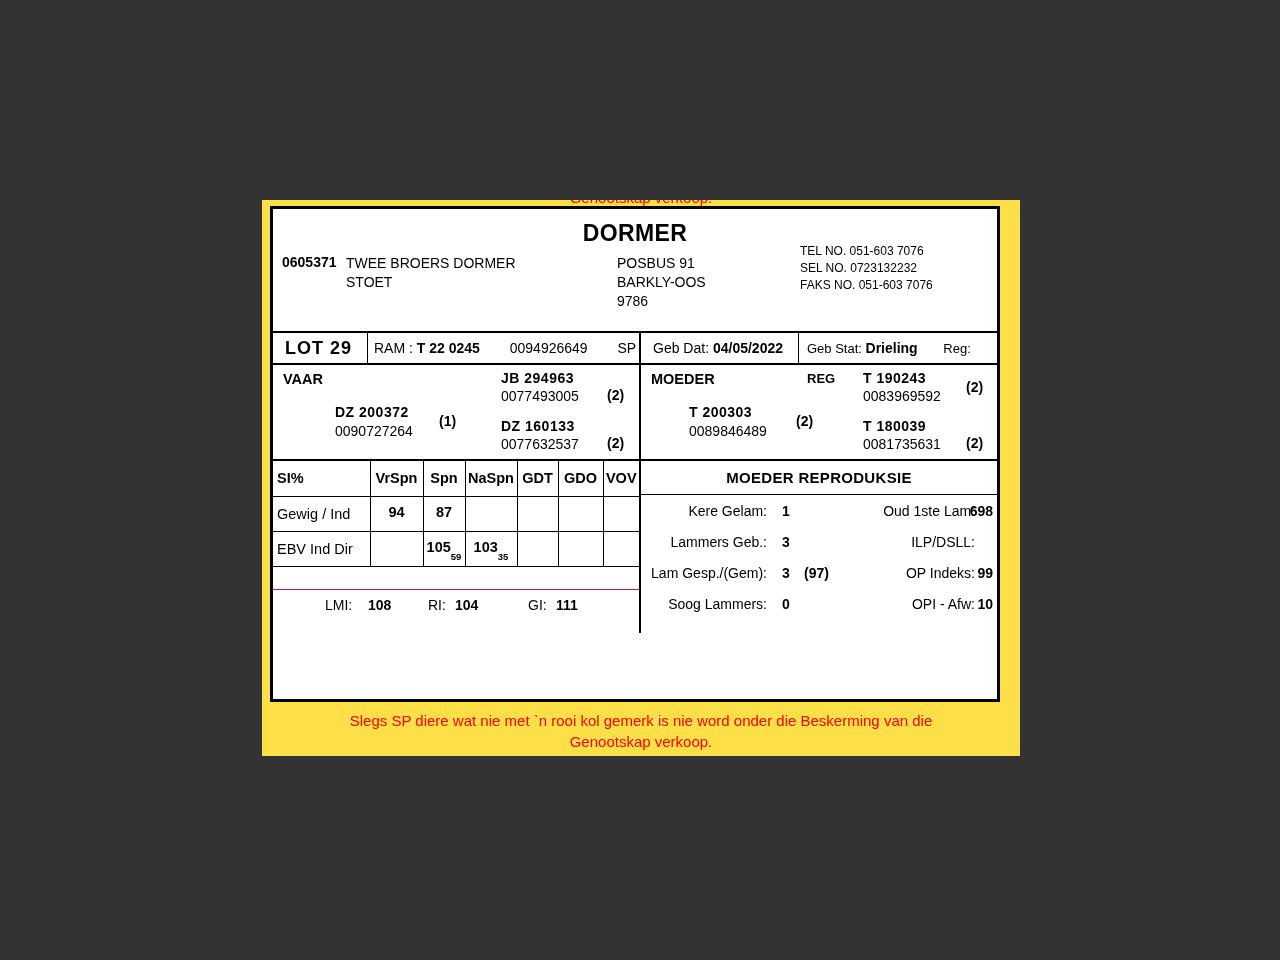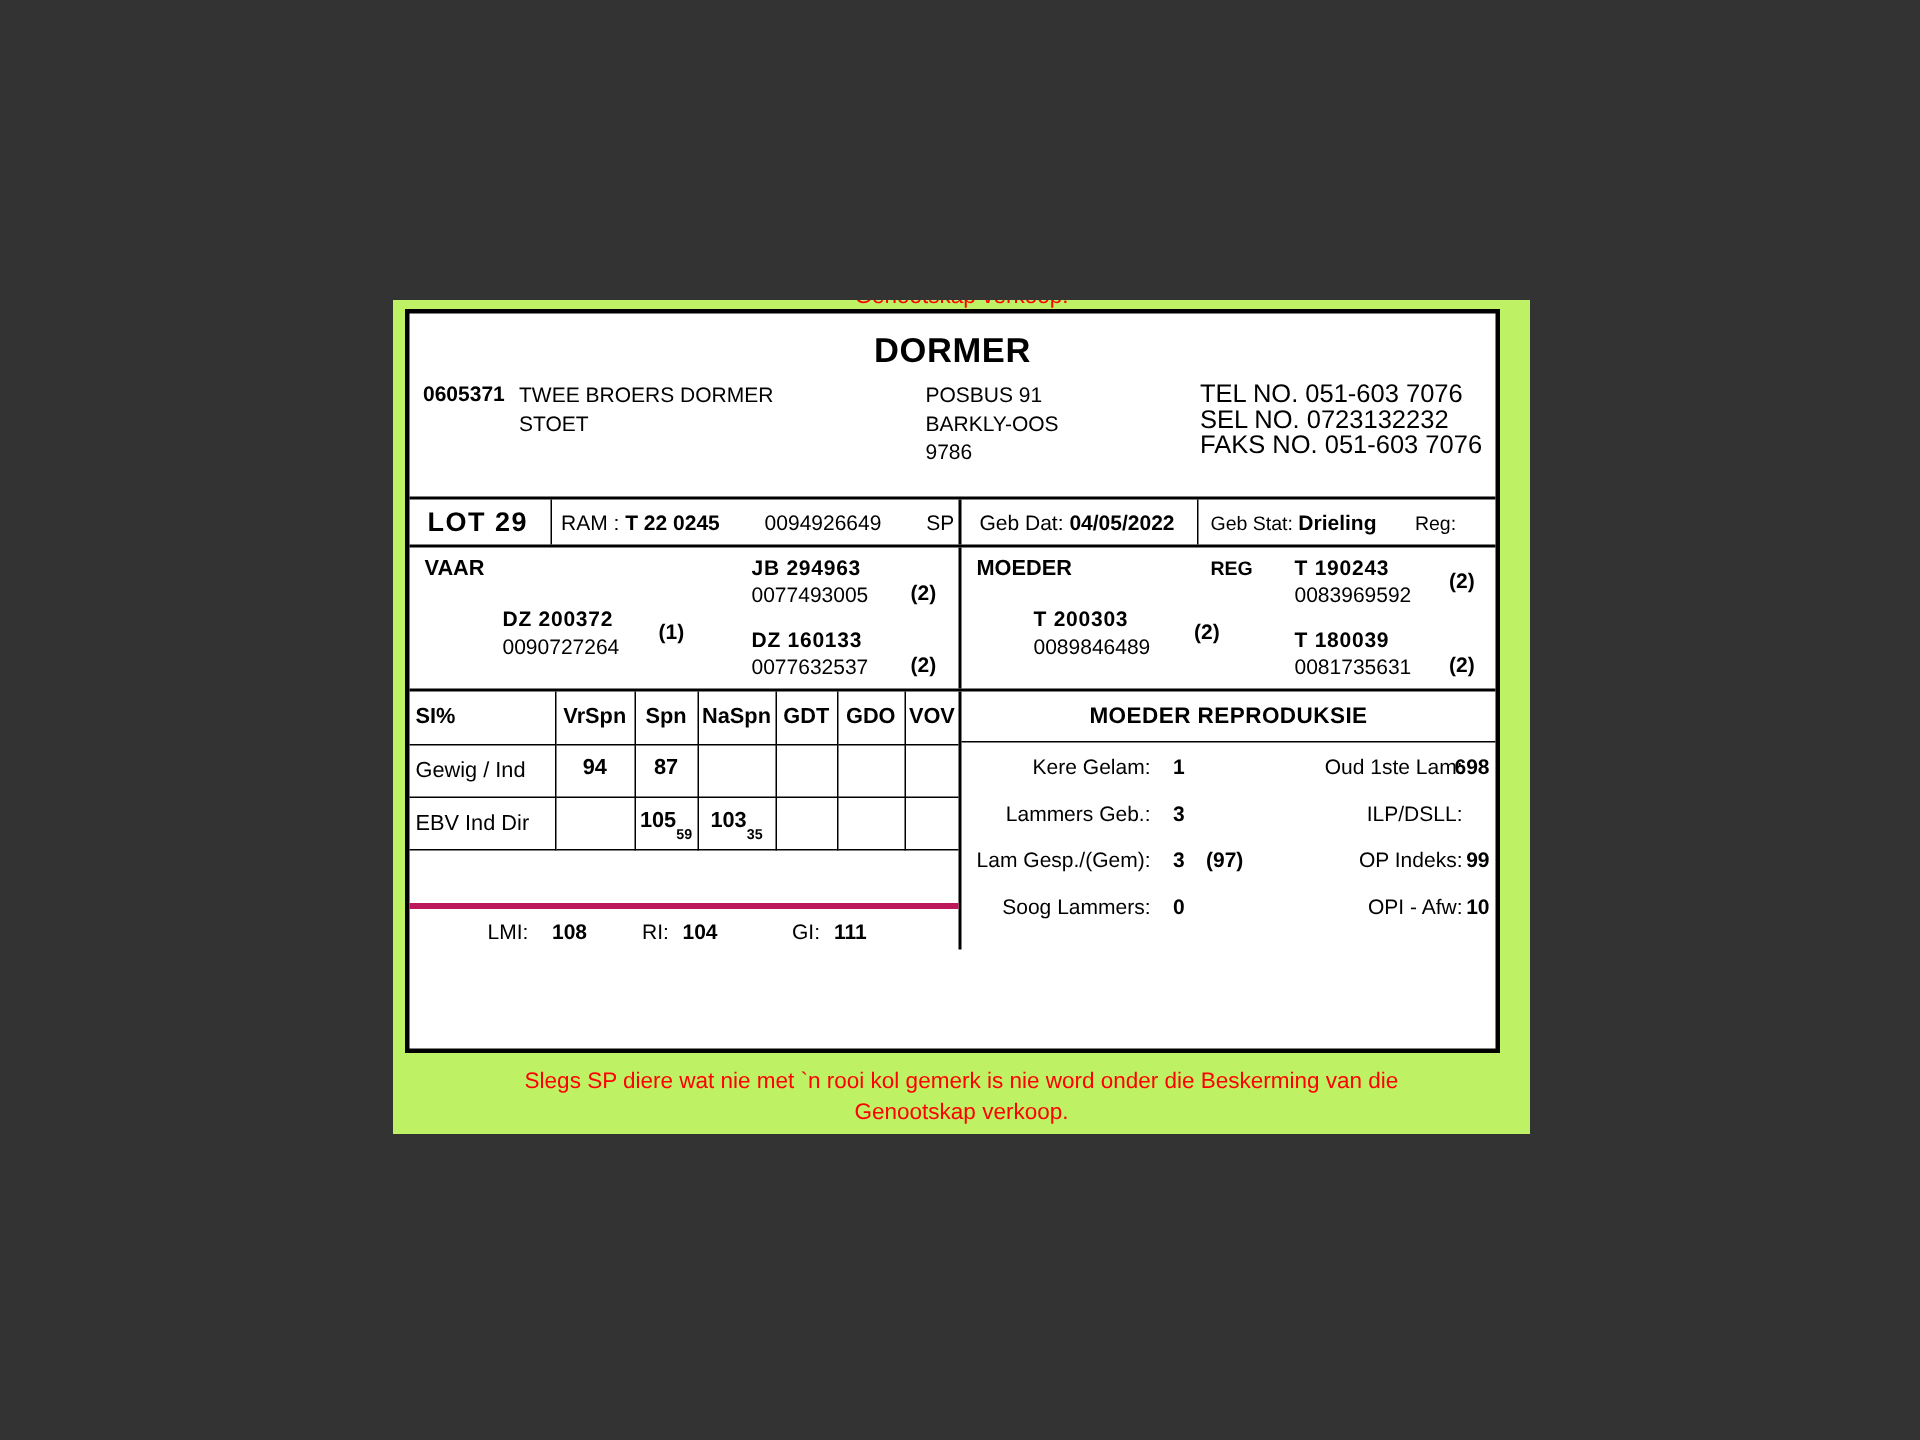--- a/index.html
+++ b/index.html
@@ -14,21 +14,21 @@
     overflow: hidden;
   }
 
   
   .page {
     position: absolute;
     left: 262px;
     top: 200px;
     width: 758px;
     height: 556px;
-    background: #bef264;
+    background: #fde047;
     overflow: hidden;
   }
 
   
   .clipped-top {
     position: absolute;
     left: 0;
     top: -10px;
     width: 758px;
     text-align: center;
@@ -84,22 +84,22 @@
     position: absolute;
     left: 332px;
     top: 45px;
     font-size: 14px;
     line-height: 19px;
     margin-left: 12px;
   }
   .contact {
     position: absolute;
     left: 527px;
-    top: 45px;
-    font-size: 17px;
+    top: 34px;
+    font-size: 12px;
     line-height: 17px;
   }
   .contact div, .addr div { white-space: nowrap; }
 
   
   .lotrow {
     position: relative;
     height: 30px;
     border-bottom: 2px solid #000000;
   }
@@ -195,25 +195,25 @@
     font-size: 9.5px;
     font-weight: bold;
     vertical-align: sub;
     position: relative;
     top: 4px;
   }
   .cellval { font-weight: bold; }
 
   .idx-row {
     position: absolute;
-    left: 0; bottom: 0;
+    left: 0; bottom: 13px;
     width: 366px;
     height: 31px;
     line-height: 31px;
-    border-top: 4px solid #be185d;
+    border-top: 1px solid #be185d;
     font-size: 14px;
     box-sizing: border-box;
     text-align: right;
   }
   .idx-row span.l { position: absolute; }
   .idx-row .lmi-l { left: 52px; }
   .idx-row .lmi-v { left: 95px; font-weight: bold; }
   .idx-row .ri-l  { left: 155px; }
   .idx-row .ri-v  { left: 182px; font-weight: bold; }
   .idx-row .gi-l  { left: 255px; }

